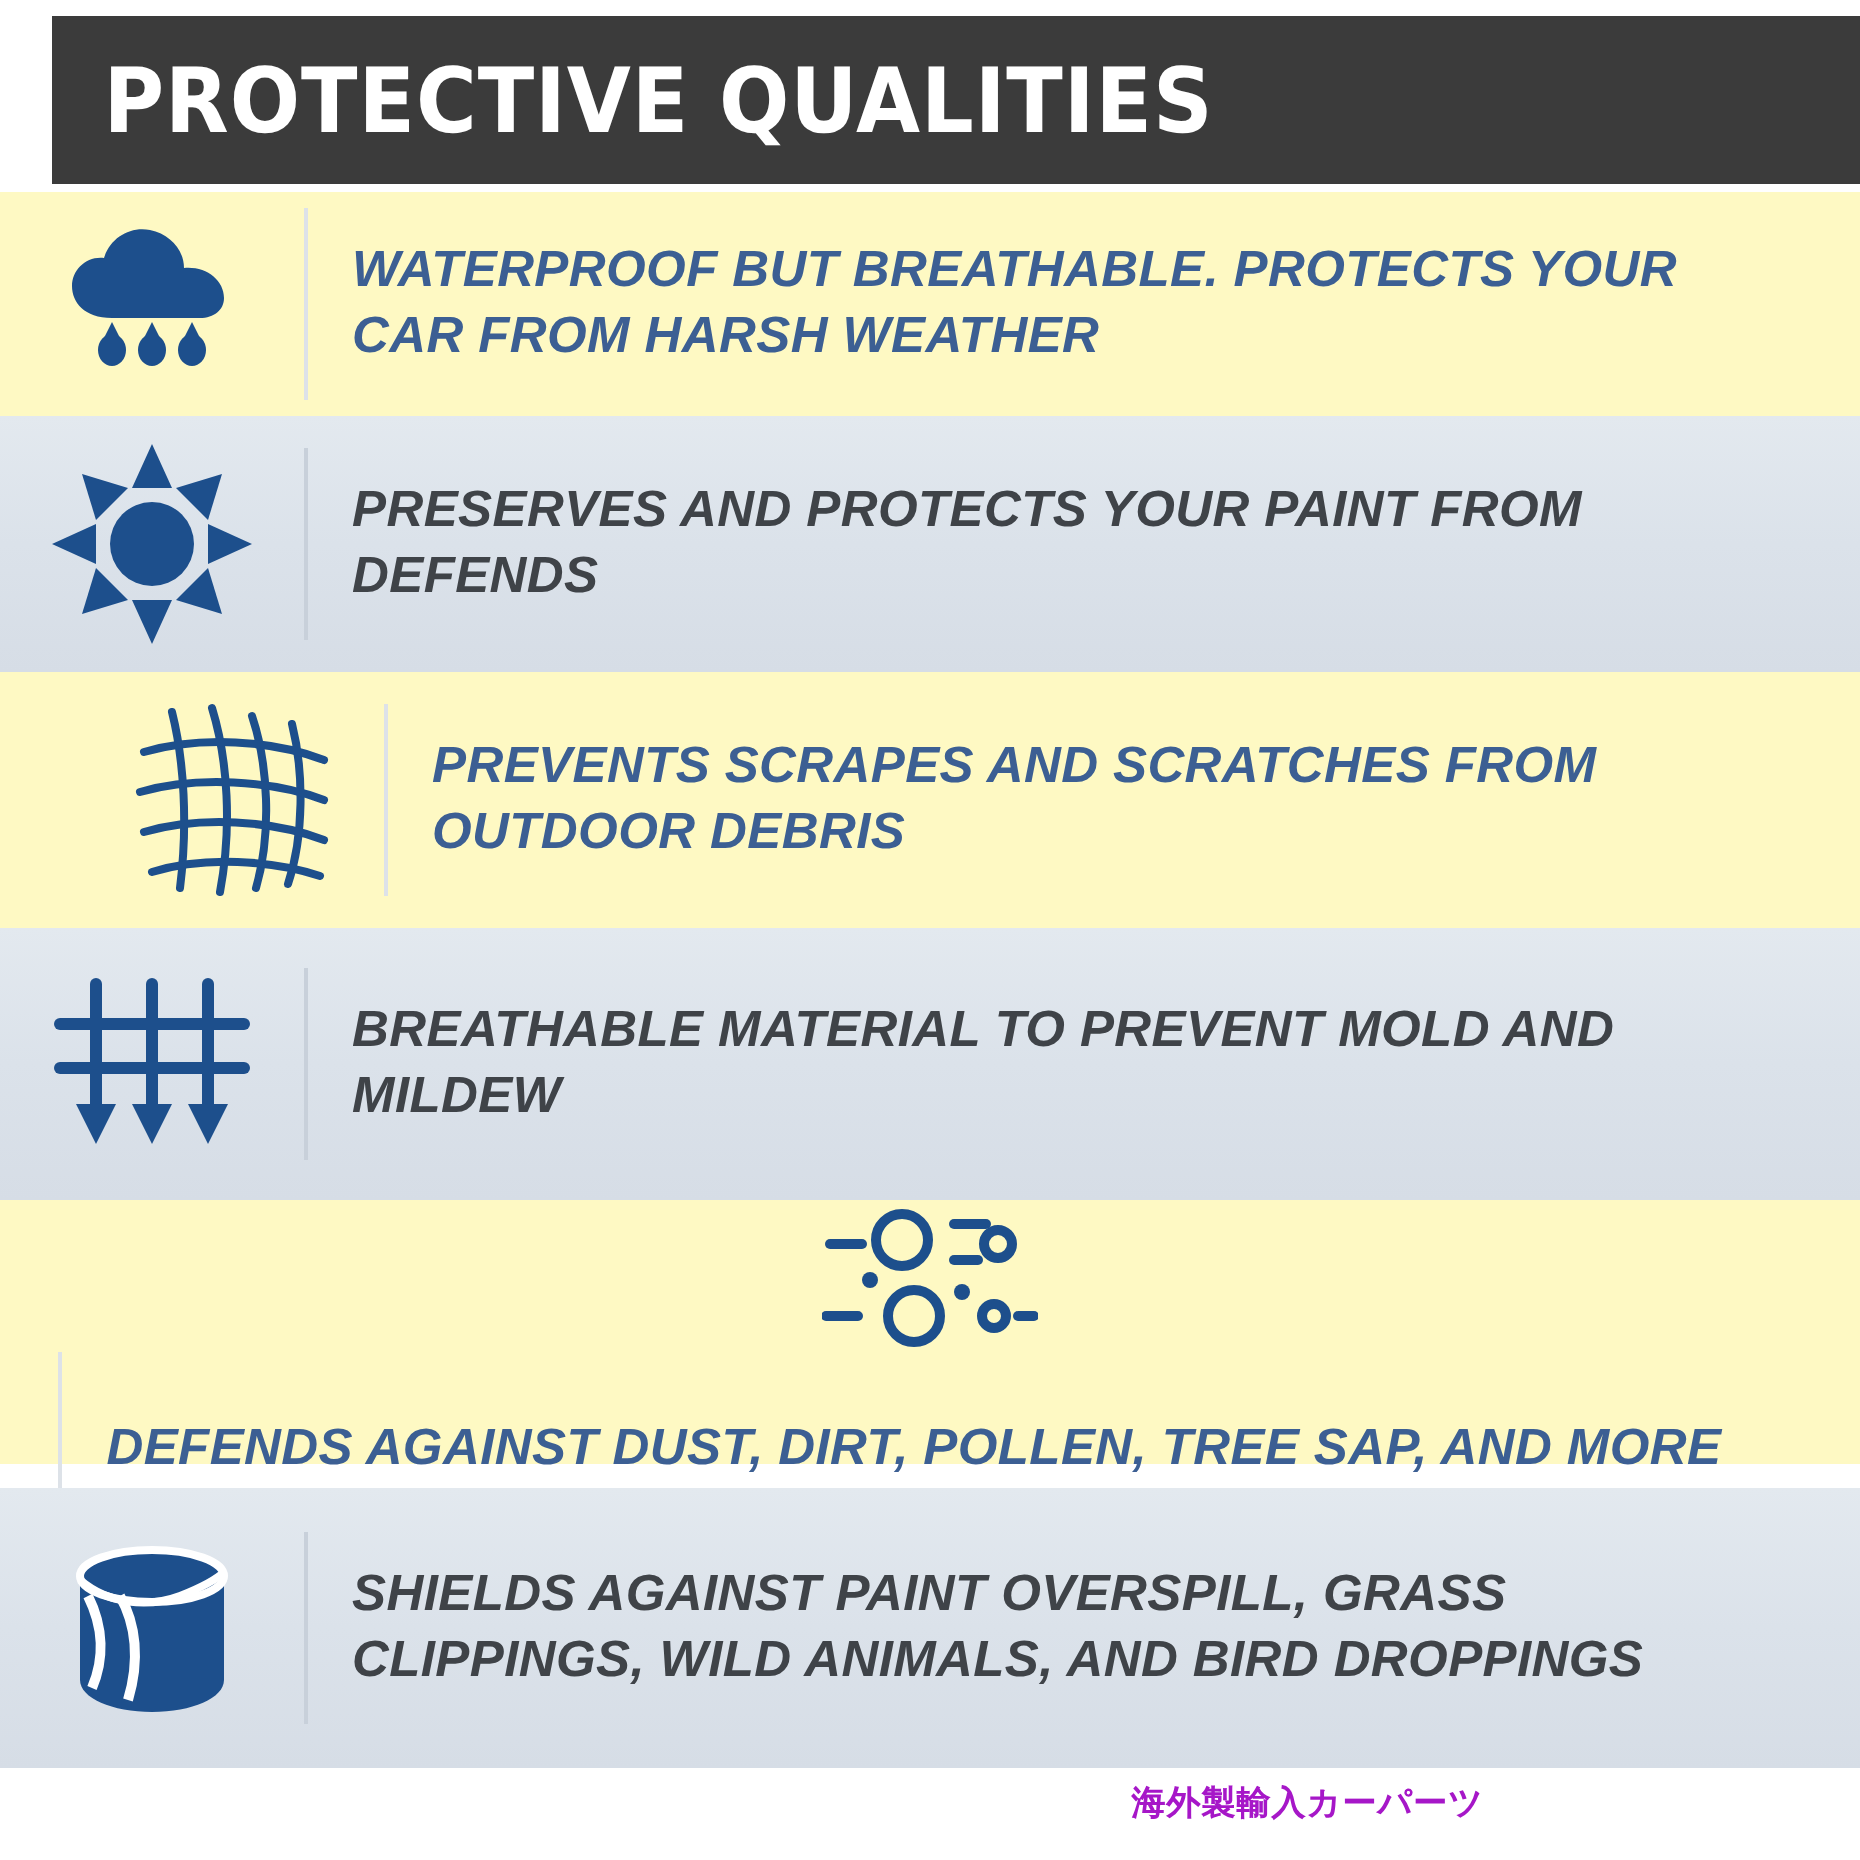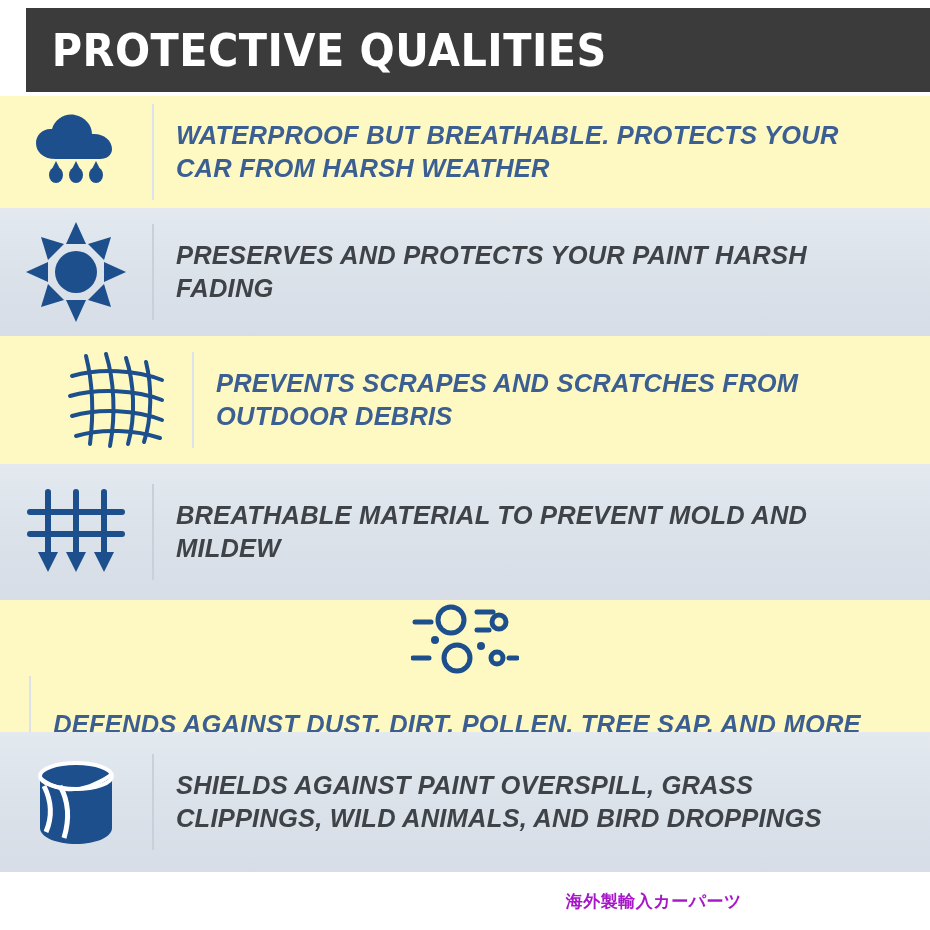--- a/index.html
+++ b/index.html
@@ -94,21 +94,21 @@
   }
   .text-blue { color: #3c5f93; }
   .text-dark { color: #3f4348; }
 
   
   .r0 { height: 112px; }
   .r1 { height: 128px; }
   .r2 { height: 128px; padding-left: 40px; }
   .r3 { height: 136px; }
   .r4 { height: 132px; flex-direction: column; }
-  .r5 { height: 140px; }
+  .r5 { height: 140px; margin-top: 12px; }
 
   .icon svg { display: block; }
 
   
   .watermark {
     position: absolute;
     right: 0px;
     bottom: 12px;
     background: #ffffff;
     color: #a617c8;
@@ -161,21 +161,21 @@
             <path d="M2 52 L24 42 L24 62 Z" fill="#1d4f8c"></path>
             <path d="M102 52 L80 62 L80 42 Z" fill="#1d4f8c"></path>
             <path d="M17 17 L40 24 L24 40 Z" fill="#1d4f8c"></path>
             <path d="M87 17 L80 40 L64 24 Z" fill="#1d4f8c"></path>
             <path d="M17 87 L24 64 L40 80 Z" fill="#1d4f8c"></path>
             <path d="M87 87 L64 80 L80 64 Z" fill="#1d4f8c"></path>
           </svg>
         </span>
       </div>
       <div class="text-cell">
-        <div class="row-text text-dark">PRESERVES AND PROTECTS YOUR PAINT HARSH FADING</div>
+        <div class="row-text text-dark">PRESERVES AND PROTECTS YOUR PAINT FROM DEFENDS</div>
       </div>
     </div>
 
     <div class="row plain r2">
       <div class="icon-cell">
         <span class="icon">
           <svg width="100" height="100" viewBox="0 0 100 100">
             <g fill="none" stroke="#1d4f8c" stroke-width="4" stroke-linecap="round">
               <path d="M20 6 C26 30 28 62 24 94"></path>
               <path d="M40 4 C48 30 50 64 44 96"></path>

